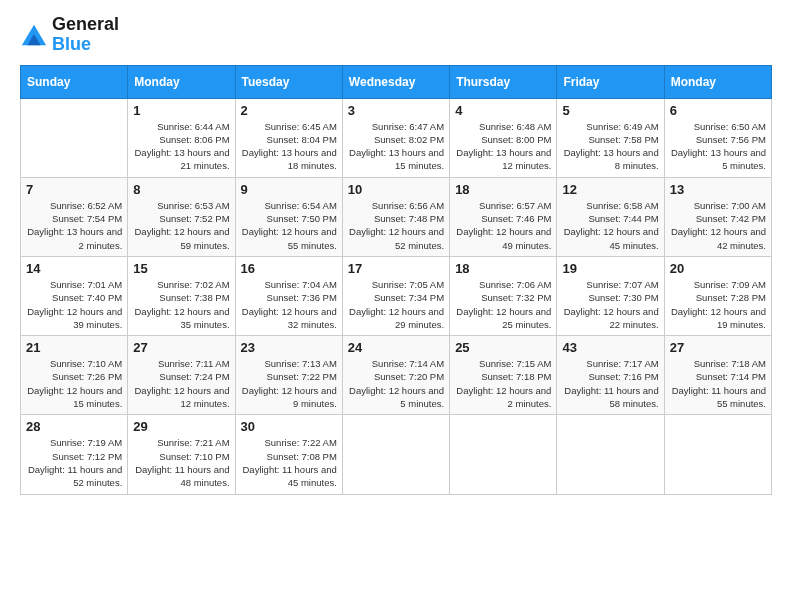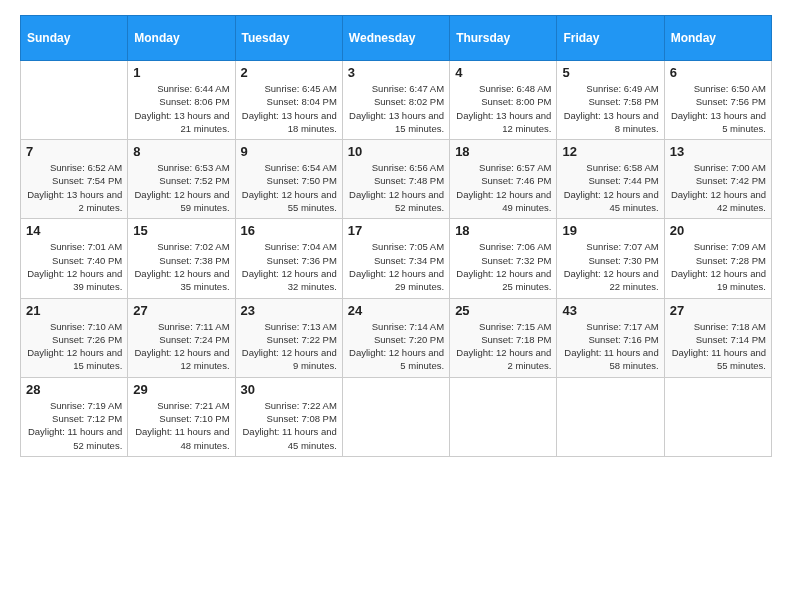--- a/index.html
+++ b/index.html
@@ -59,21 +59,21 @@
     .calendar {
       width: 100%;
       border-collapse: collapse;
       border: 1px solid #ccc;
     }
     .calendar th {
       background: #2196F3;
       color: #fff;
       font-size: 12px;
       font-weight: bold;
-      padding: 15px 6px;
+      padding: 9px 6px;
       text-align: left;
       border: 1px solid #1a7ac9;
     }
     .calendar td {
       border: 1px solid #ccc;
       vertical-align: top;
       padding: 4px 5px;
       font-size: 10px;
       color: #333;
       width: calc(100% / 7);
@@ -99,20 +99,38 @@
       background: #fff !important;
     }
     .last-row td {
       height: 65px;
     }
   </style>
 </head>
 <body>
 
 <div class="page">
+  <div class="header">
+    <div class="logo">
+      <div class="logo-icon">
+        <svg width="30" height="30" viewBox="0 0 30 30">
+          <polygon points="2,26 15,4 28,26" fill="#2196F3"></polygon>
+          <polygon points="8,26 15,14 22,26" fill="#1565C0"></polygon>
+        </svg>
+      </div>
+      <div class="logo-text">
+        <div>General</div>
+        <div><span>Blue</span></div>
+      </div>
+    </div>
+    <div class="title-area">
+      <div class="month-title"></div>
+      <div class="location"></div>
+    </div>
+  </div>
 
   <table class="calendar">
     <thead>
       <tr>
       <th>Sunday</th>
           <th>Monday</th>
           <th>Tuesday</th>
           <th>Wednesday</th>
           <th>Thursday</th>
           <th>Friday</th>

